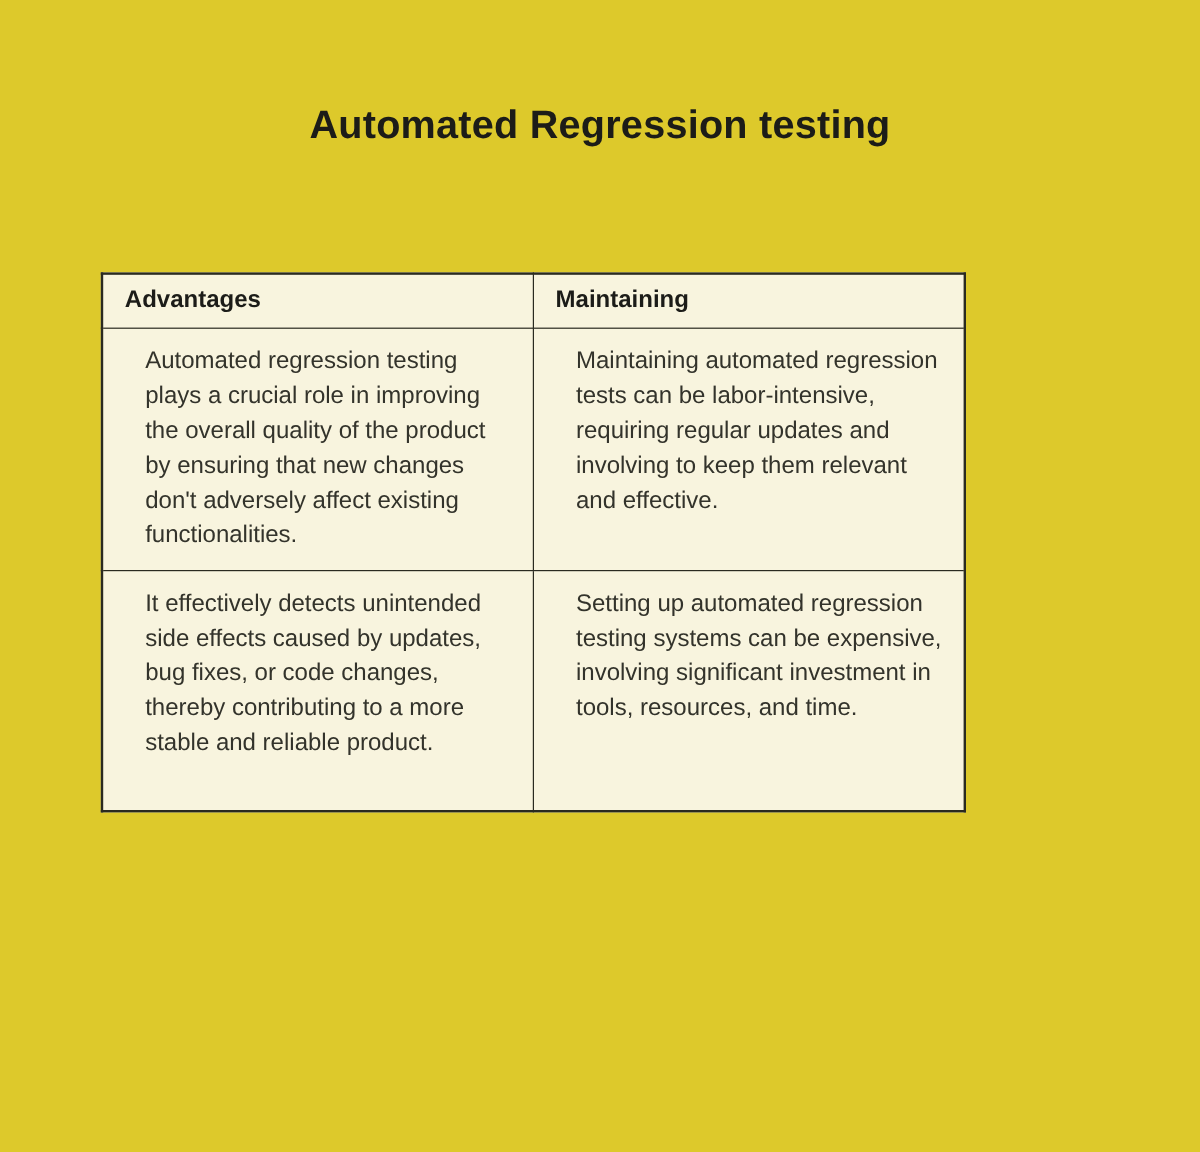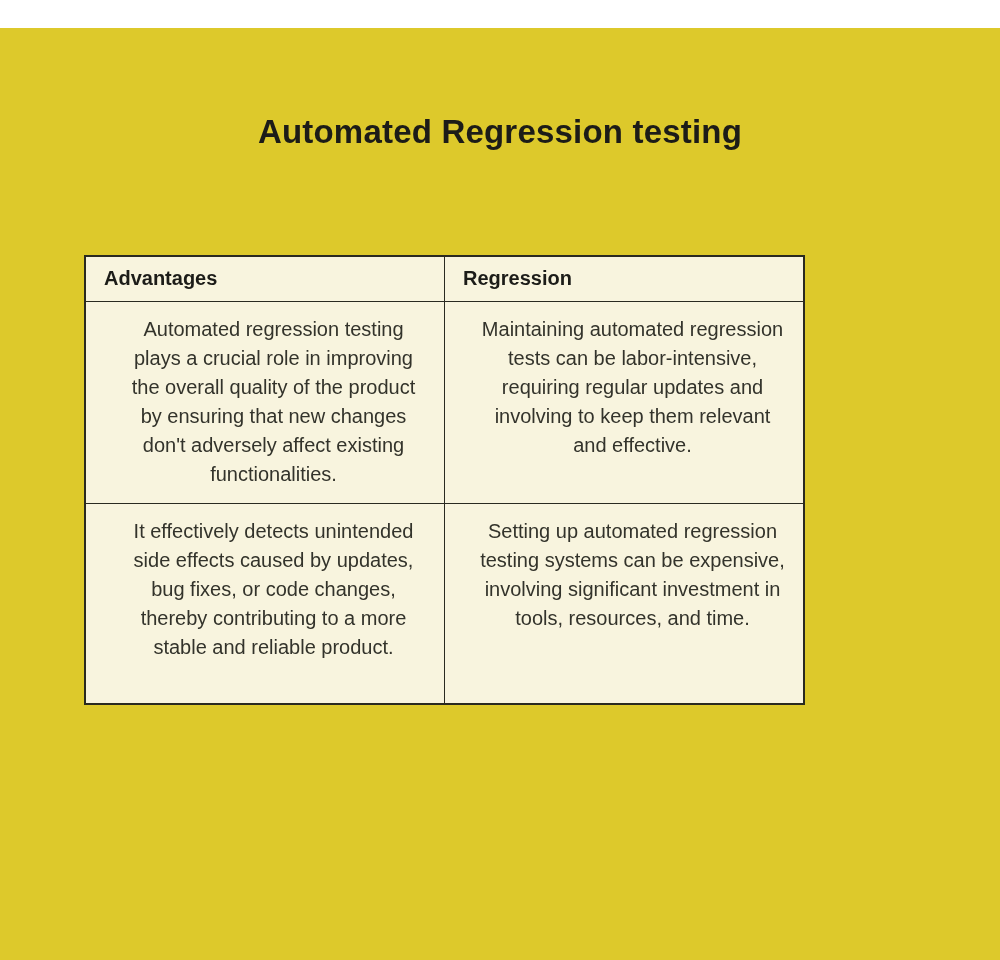--- a/index.html
+++ b/index.html
@@ -22,21 +22,20 @@
     background: var(--bg);
   }
   .page-title {
     padding-top: 84px;
     text-align: center;
     font-size: 33px;
     font-weight: 700;
     line-height: 40px;
     color: var(--heading);
     letter-spacing: 0.2px;
-    margin-top: 28px;
   }
   table.comparison {
     border-collapse: collapse;
     table-layout: fixed;
     width: 719px;
     margin-left: 84px;
     margin-top: 103px;
     background: var(--cell-bg);
     border: 2px solid var(--border);
   }
@@ -55,38 +54,37 @@
     font-weight: 700;
     color: var(--heading);
     font-size: 20px;
   }
   table.comparison td {
     height: 201px;
     padding: 13px 18px 14px 35px;
     vertical-align: top;
     line-height: 29px;
     font-weight: 400;
-    text-align: center;
   }
 </style>
 </head>
 <body>
 
 <div class="canvas">
   <h1 class="page-title">Automated Regression testing</h1>
 
   <table class="comparison">
     <colgroup>
         <col>
         <col>
       </colgroup>
     <thead>
       <tr>
         <th>Advantages</th>
-        <th>Regression</th>
+        <th>Maintaining</th>
       </tr>
     </thead>
     <tbody>
       <tr>
         <td>Automated regression testing plays a crucial role in improving the overall quality of the product by ensuring that new changes don't adversely affect existing functionalities.</td>
         <td>Maintaining automated regression tests can be labor-intensive, requiring regular updates and involving to keep them relevant and effective.</td>
       </tr>
       <tr>
         <td>It effectively detects unintended side effects caused by updates, bug fixes, or code changes, thereby contributing to a more stable and reliable product.</td>
         <td>Setting up automated regression testing systems can be expensive, involving significant investment in tools, resources, and time.</td>

